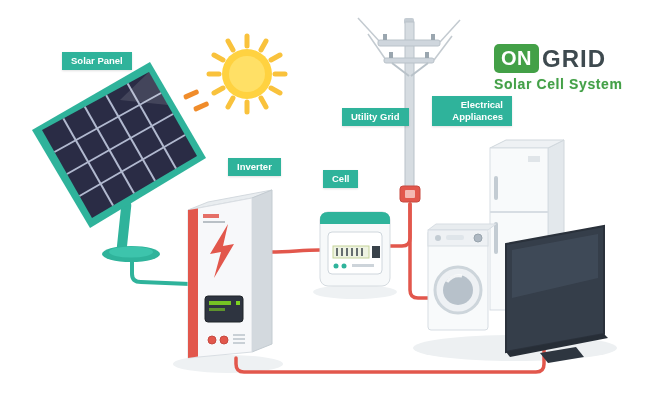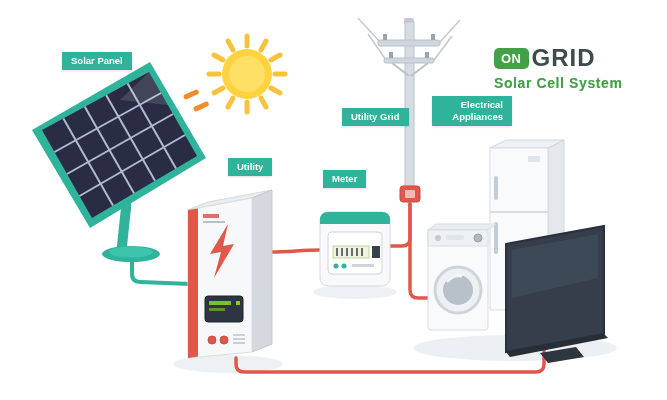--- a/index.html
+++ b/index.html
@@ -9,21 +9,21 @@
   }
   .stage svg{position:absolute;left:0;top:0;}
   .pill{
     position:absolute;background:#2FB39B;color:#fff;font-size:9.5px;font-weight:bold;
     padding:3px 9px;border-radius:0;line-height:1.25;text-align:right;
     box-shadow:0 1px 2px rgba(0,0,0,.12);white-space:nowrap;
   }
   .logo{position:absolute;left:494px;top:44px;width:150px;}
   .logo-row{display:flex;align-items:center;gap:3px;}
   .logo-on{
-    background:#43A047;color:#fff;font-weight:bold;font-size:13px;
+    background:#43A047;color:#fff;font-weight:bold;font-size:20px;
     padding:3px 7px;border-radius:5px;letter-spacing:.5px;
   }
   .logo-grid{color:#3E4A4F;font-weight:bold;font-size:24px;letter-spacing:1px;}
   .logo-sub{
     color:#43A047;font-weight:bold;font-size:14px;letter-spacing:.6px;margin-top:3px;
     text-shadow:0 0 1px rgba(67,160,71,.35);
   }
 </style>
 </head>
 <body>
@@ -179,24 +179,24 @@
       <polygon points="506,352 604,334 608,338 510,357" fill="#272E37"></polygon>
       <polygon points="540,353 576,347 584,357 548,363" fill="#2E3640"></polygon>
     </g>
 
   </svg>
 
   <div class="pill" style="left:62px;top:52px;">
     <span>Solar Panel</span>
   </div>
   <div class="pill" style="left:228px;top:158px;">
-    <span>Utility</span>
+    <span>Inverter</span>
   </div>
   <div class="pill" style="left:323px;top:170px;">
-    <span>Meter</span>
+    <span>Cell</span>
   </div>
   <div class="pill" style="left:432px;top:96px;white-space:normal;width:62px;">
     <div>Electrical</div>
     <div>Appliances</div>
   </div>
   <div class="pill" style="left:342px;top:108px;">
     <span>Utility Grid</span>
   </div>
 
   <div class="logo">

